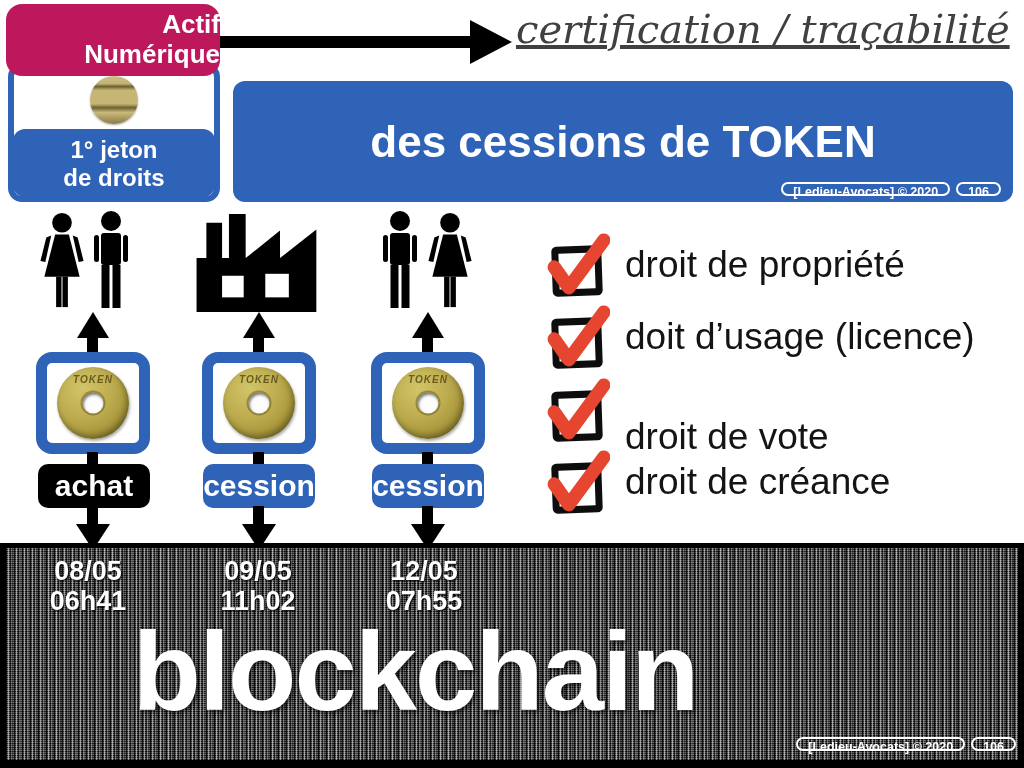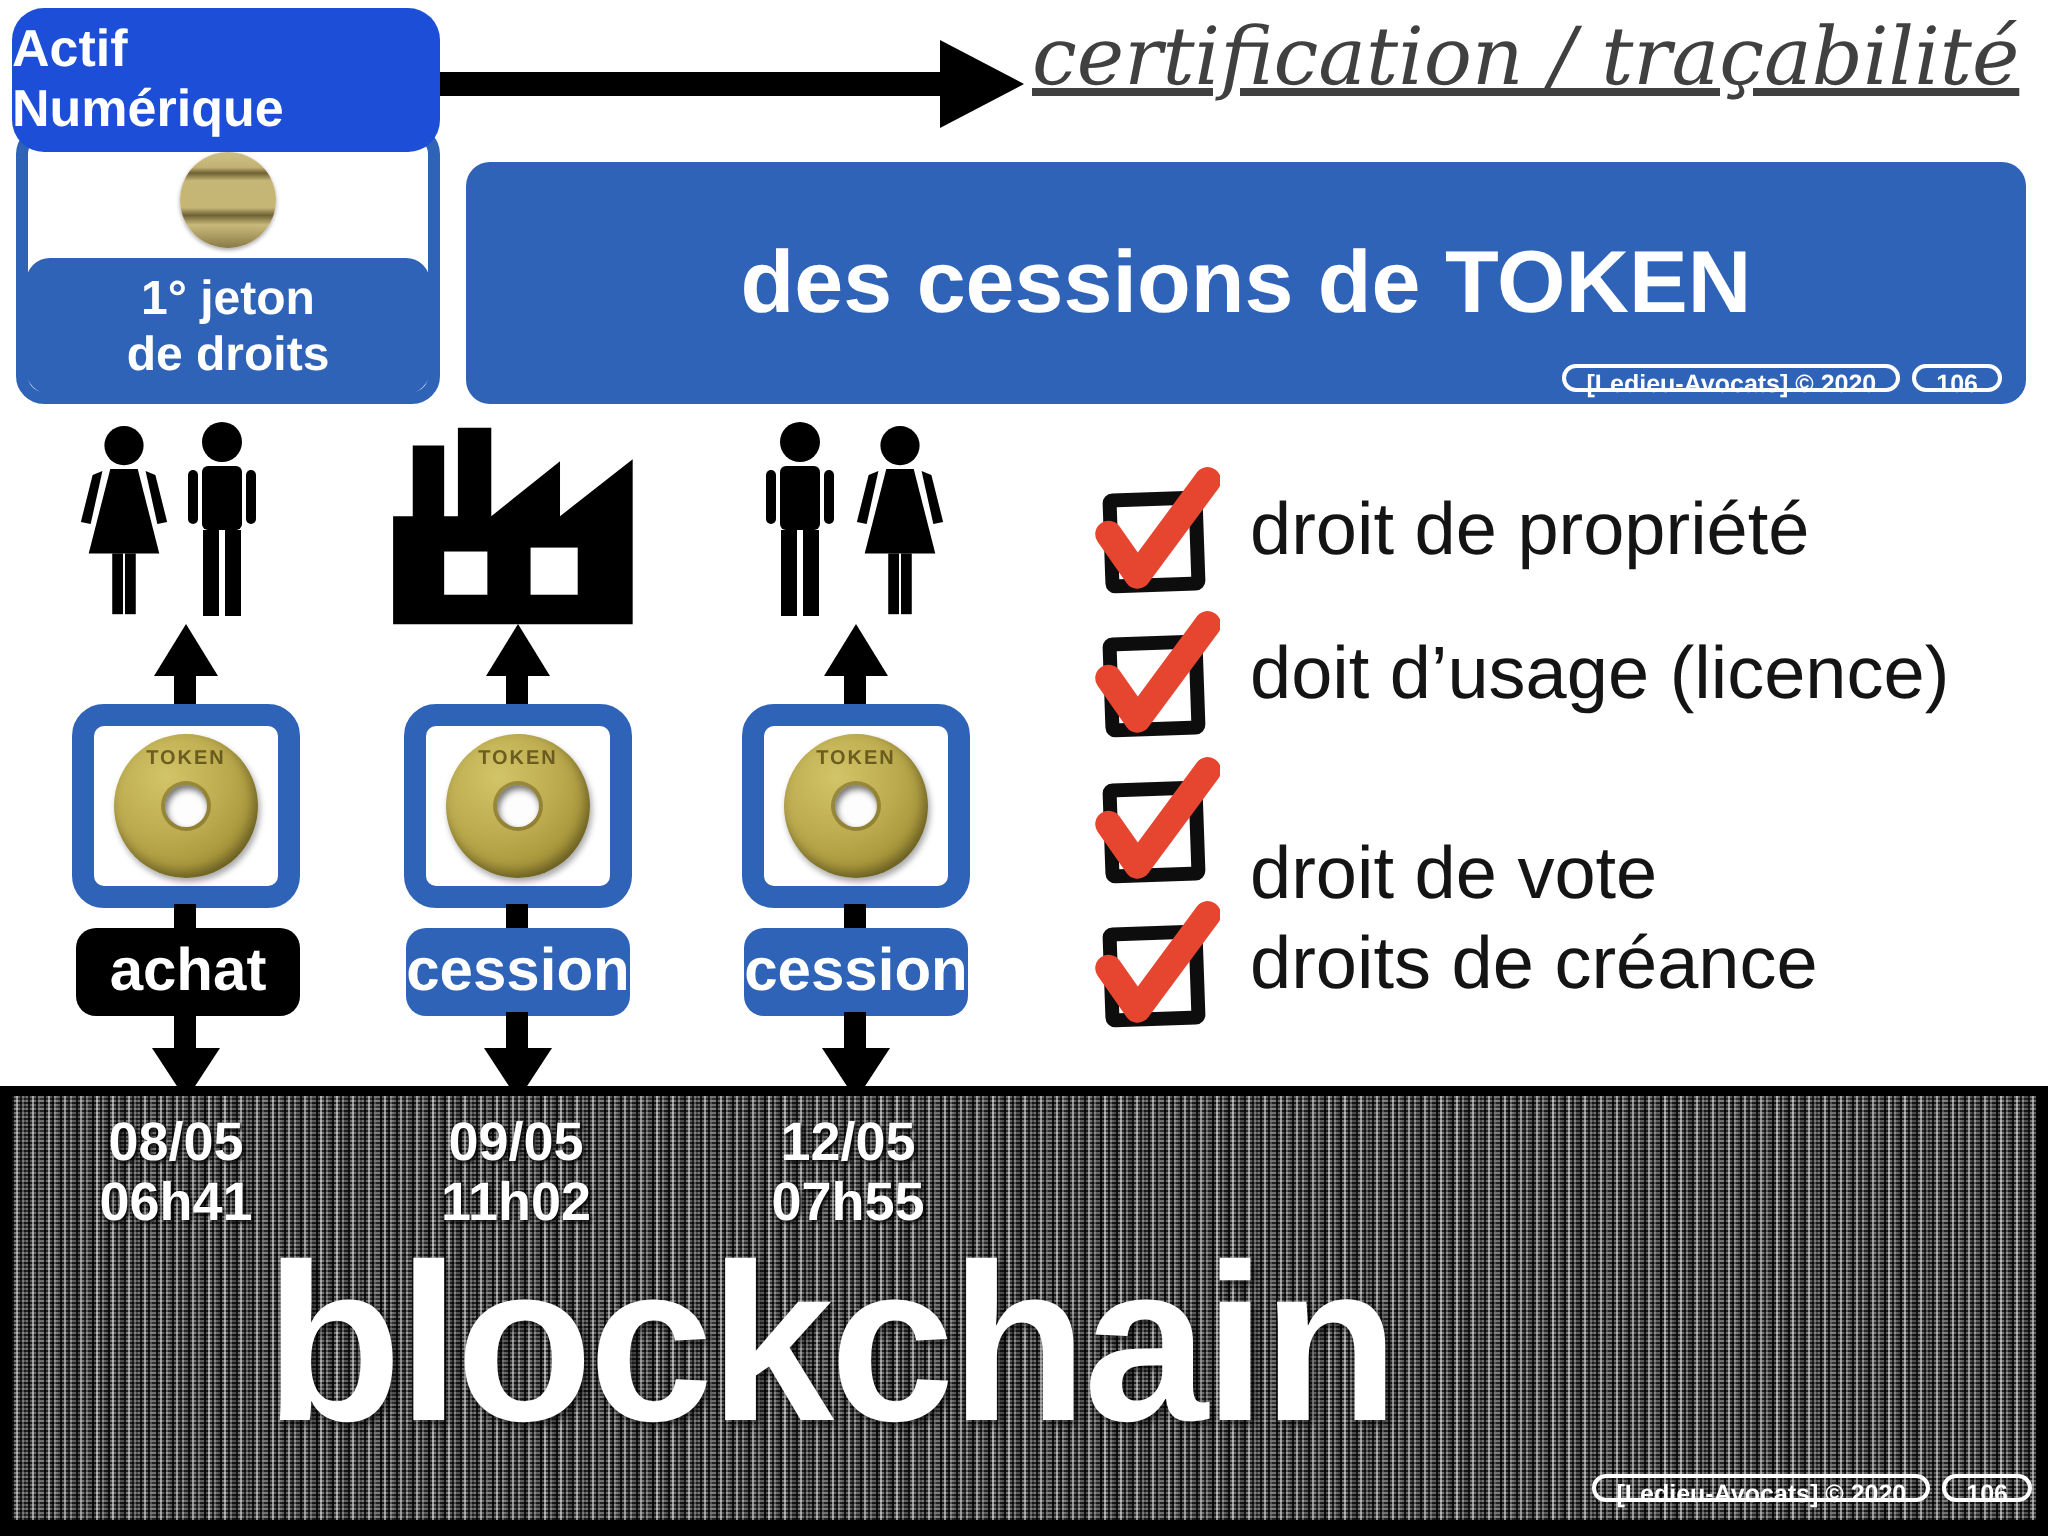--- a/index.html
+++ b/index.html
@@ -19,22 +19,22 @@
     background:linear-gradient(180deg,#cdbf85 0%,#c3b273 16%,#6e6134 22%,#c6b676 30%,#c6b676 58%,#6e6134 66%,#c9b97a 76%,#8a7b46 100%);
     box-shadow:0 1px 2px rgba(0,0,0,.35);
   }
   .jeton-label {
     position:absolute; left:13px; top:129px; width:202px; height:68px;
     background:#2f63b7; border-radius:12px; color:#fff; font-weight:bold;
     font-size:24px; line-height:1.18; text-align:center; padding-top:7px;
   }
   .actif-box {
     position:absolute; left:6px; top:4px; width:214px; height:72px;
-    background:#1d4ed8; border-radius:16px; color:#fff; font-weight:bold;
-    font-size:26px; line-height:1.15; text-align:left; padding-top:6px;
+    background:#be185d; border-radius:16px; color:#fff; font-weight:bold;
+    font-size:26px; line-height:1.15; text-align:right; padding-top:6px;
   }
   
   .h-arrow-shaft { position:absolute; left:220px; top:36px; width:252px; height:12px; background:#000; }
   .h-arrow-head  { position:absolute; left:470px; top:20px; width:0; height:0;
                    border-top:22px solid transparent; border-bottom:22px solid transparent; border-left:42px solid #000; }
   .script-title {
     position:absolute; left:516px; top:6px; width:504px;
     font-family:"DejaVu Serif", serif; font-style:italic; font-size:40px;
     color:#404040; white-space:nowrap;text-decoration:underline;
   }
@@ -52,21 +52,21 @@
   
   .shaft { position:absolute; width:11px; background:#000; }
   .up-head { position:absolute; width:0; height:0;
              border-left:16px solid transparent; border-right:16px solid transparent;
              border-bottom:26px solid #000; }
   .down-head { position:absolute; width:0; height:0;
              border-left:17px solid transparent; border-right:17px solid transparent;
              border-top:26px solid #000; }
   
   .token-box { position:absolute; top:352px; width:114px; height:102px;
-               border:11px solid #2f63b7; border-radius:16px; background:#fff; }
+               border:11px solid #2f63b7; border-radius:16px; background:#fff;font-style:italic; }
   .token-coin { position:absolute; left:50%; top:50%; width:72px; height:72px;
                 transform:translate(-50%,-50%); border-radius:50%;
                 background:radial-gradient(circle at 36% 30%, #d2c468 0%, #bcab4e 45%, #a29136 75%, #7e6f28 100%);
                 box-shadow:inset -2px -3px 6px rgba(0,0,0,.35), 1px 2px 3px rgba(0,0,0,.35); }
   .token-coin::after { content:""; position:absolute; left:50%; top:50%; width:21px; height:21px;
                 transform:translate(-50%,-50%); border-radius:50%; background:#fdfdfd;
                 box-shadow:inset 1px 2px 3px rgba(0,0,0,.55), 0 0 0 2px rgba(110,95,30,.55); }
   .coin-word { position:absolute; left:0; right:0; top:7px; text-align:center;
                font-size:10px; font-weight:bold; color:rgba(96,82,24,.9); letter-spacing:1px; }
   
@@ -233,21 +233,21 @@
       </svg>
   </div>
   <div class="chk-text" style="top:389px;margin-top:27px;">droit de vote</div>
 
   <div class="chk-box" style="left:552px;top:463px;"></div>
   <div class="chk-mark" style="left:544px;top:449px;">
     <svg viewBox="0 0 64 64" fill="none">
         <path d="M10 34 L24 54 L58 8" stroke-width="13" stroke-linecap="round" stroke-linejoin="round" stroke="#e64530"></path>
       </svg>
   </div>
-  <div class="chk-text" style="top:461px;">droits de créance</div>
+  <div class="chk-text" style="top:461px;">droit de créance</div>
 
   <div class="band">
     <div class="band-noise"></div>
   </div>
   <div class="band-date" style="left:23px;top:556px;">
     <span>08/05</span><br>
     <span>06h41</span>
   </div>
   <div class="band-date" style="left:193px;top:556px;">
     <span>09/05</span><br>

